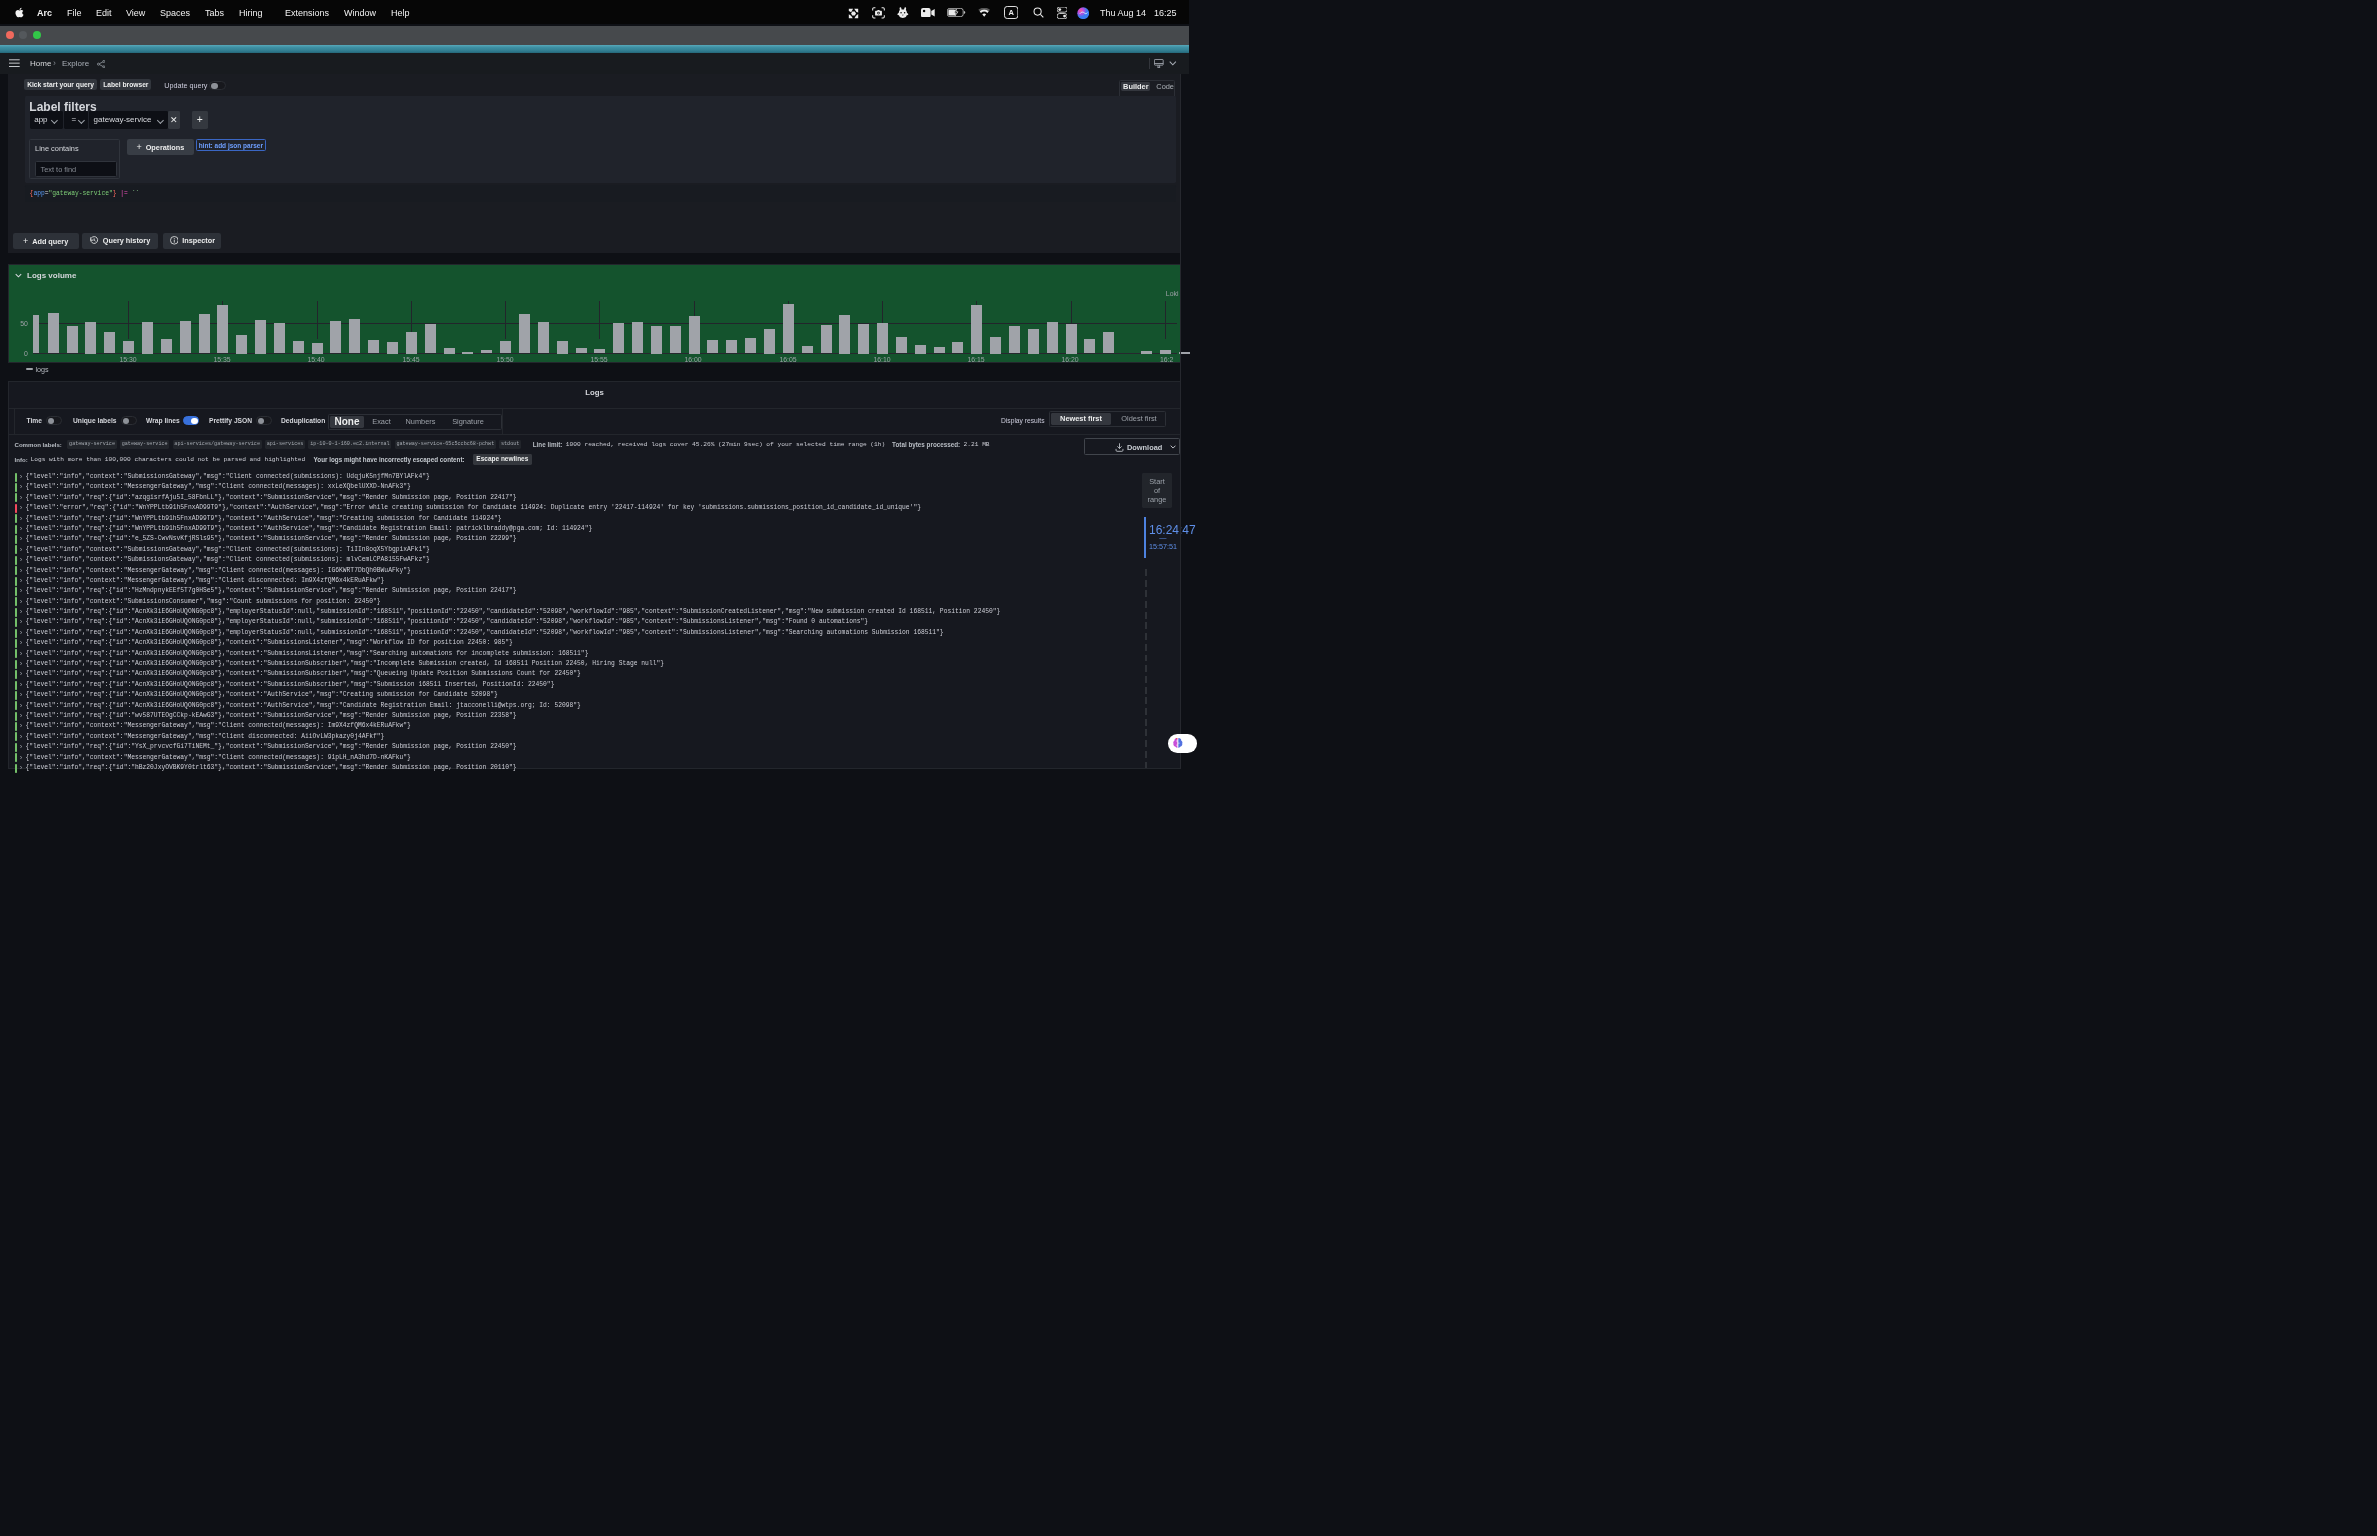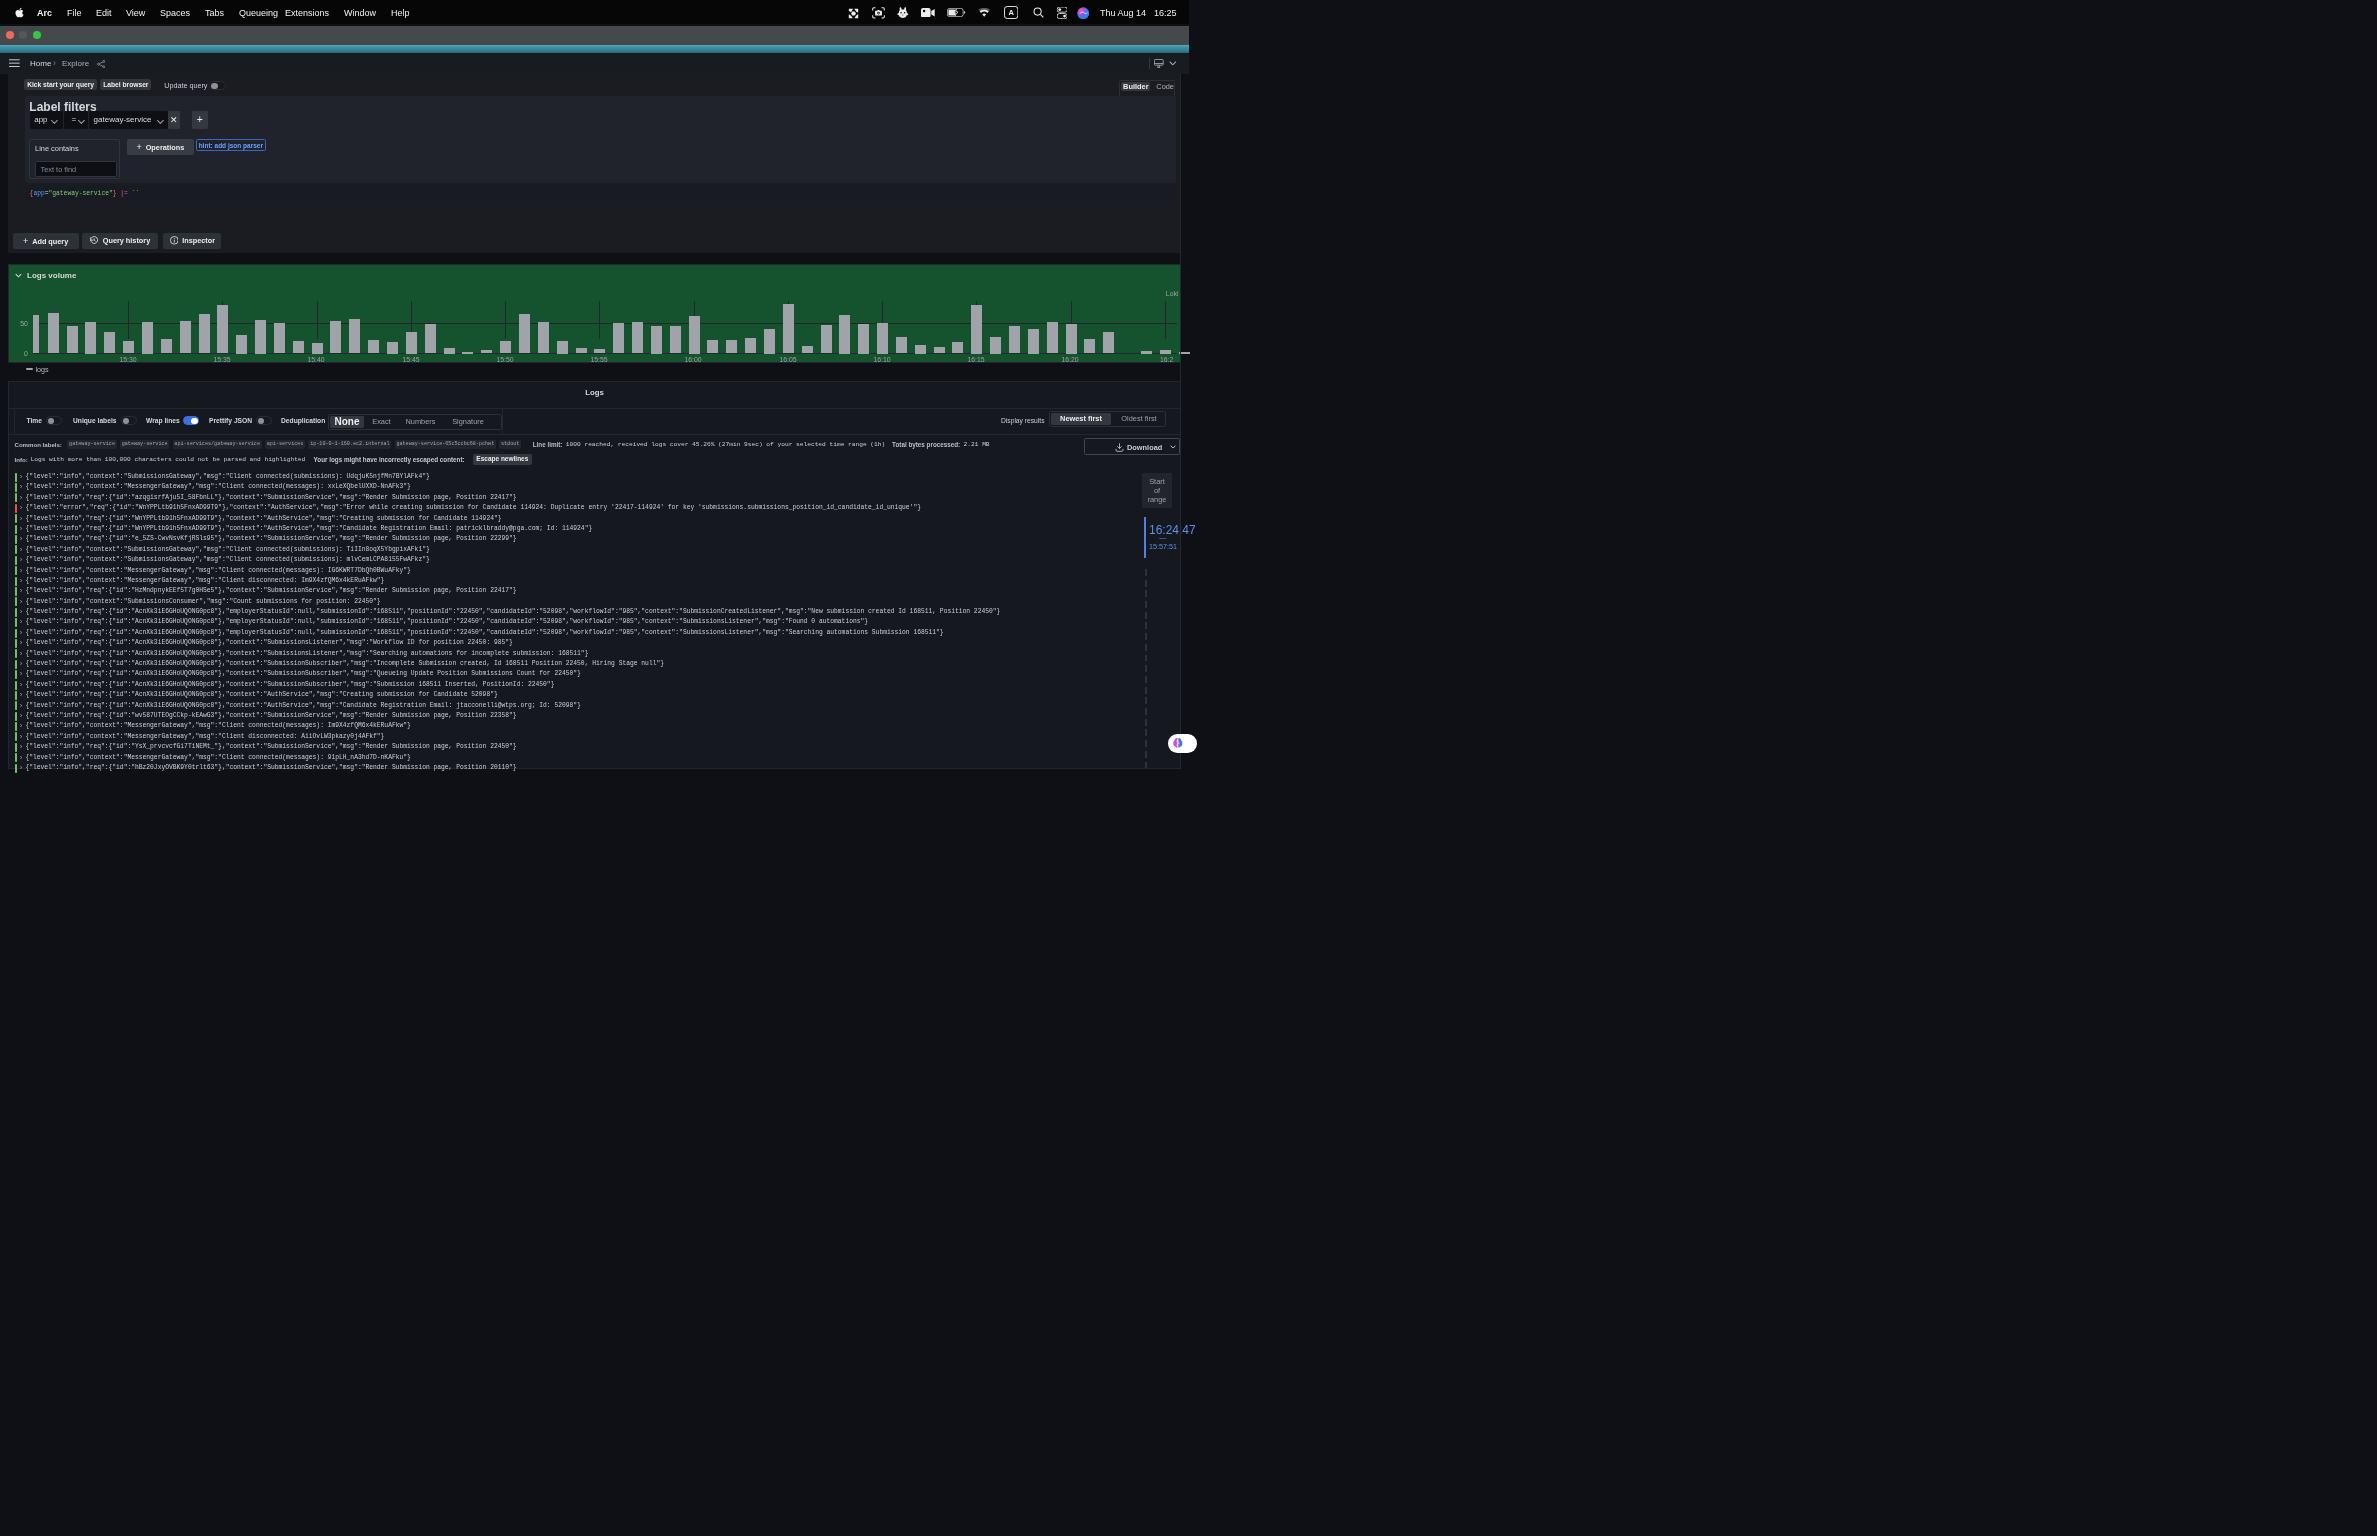--- a/index.html
+++ b/index.html
@@ -48,21 +48,21 @@
 <div id="menubar">
   <svg class="abs" style="left:15px;top:7.2px" width="9" height="11" viewBox="0 0 384 512" fill="#f2f2f2">
    <path d="M318.7 268.7c-.2-36.7 16.4-64.4 50-84.8-18.8-26.9-47.2-41.7-84.7-44.6-35.5-2.7-74.3 20.7-88.5 20.7-15 0-49.4-19.7-76.4-19.7C63.3 141.2 4 184.8 4 273.5q0 39.3 14.4 81.2c12.8 36.7 59 126.7 107.2 125.2 25.2-.6 43-17.9 75.8-17.9 31.8 0 48.3 17.9 76.4 17.9 48.6-.7 90.4-82.5 102.6-119.3-65.2-30.7-61.7-90-61.7-91.9zm-56.6-164.2c27.3-32.4 24.8-61.9 24-72.5-24.1 1.4-52 16.4-67.9 34.9-17.5 19.8-27.8 44.3-25.6 71.9 26.1 2 49.9-11.4 69.5-34.3z"></path>
   </svg>
   <span class="mitem" style="left:37px;font-weight:700">Arc</span>
   <span class="mitem" style="left:67px">File</span>
   <span class="mitem" style="left:96px">Edit</span>
   <span class="mitem" style="left:126px">View</span>
   <span class="mitem" style="left:160px">Spaces</span>
   <span class="mitem" style="left:205px">Tabs</span>
-  <span class="mitem" style="left:239px">Queueing</span>
+  <span class="mitem" style="left:239px">Hiring</span>
   <span class="mitem" style="left:285px">Extensions</span>
   <span class="mitem" style="left:344px">Window</span>
   <span class="mitem" style="left:391px">Help</span>
 
   <svg class="abs" style="left:848px;top:7.6px" width="11" height="11" viewBox="0 0 16 16">
     <g fill="#ececec">
       <path d="M1.2 1.2h6.2L4.6 6.3 1.2 4.4z"></path>
       <path d="M9 1.2h5.8v5.6L11.6 4.9z"></path>
       <path d="M14.8 8.6v6.2H9.4l2.2-3.4z"></path>
       <path d="M7 14.8H1.2V9.2l3.3 1.9z"></path>

